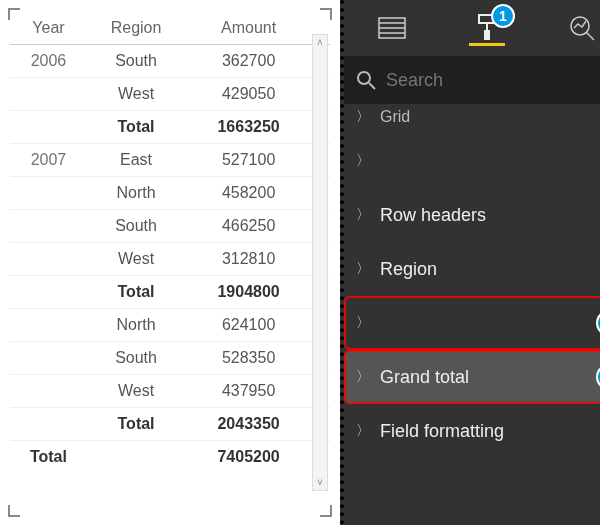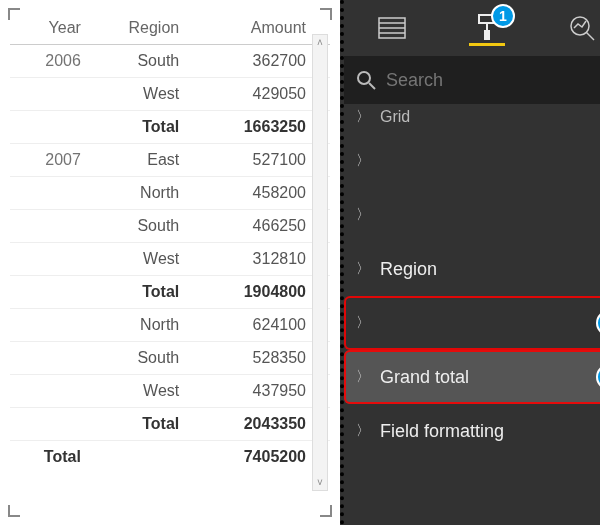--- a/index.html
+++ b/index.html
@@ -34,35 +34,34 @@
   .matrix-scroll {
     position: relative;
     height: 100%;
     overflow: hidden;
   }
   table.matrix {
     border-collapse: collapse;
     width: 320px;
   }
   table.matrix th, table.matrix td {
-    text-align: right;
+    text-align: center;
     padding: 7px 6px;
     border-top: 1px solid #eee;
     font-weight: normal;
     color: #555;
     white-space: nowrap;
   }
   table.matrix th {
     color: #666;
     font-weight: normal;
     border-top: none;
     border-bottom: 1px solid #ccc;
   }
   table.matrix td.amount, table.matrix th.amount {
-    text-align: right;
     padding-right: 24px;
   }
   table.matrix tr.subtotal td { font-weight: bold; color:#333;}
   table.matrix tr.grand td { font-weight: bold; color:#333;}
   table.matrix td.year { color:#737373; }
   .vscroll {
     position: absolute;
     right: 2px;
     top: 22px;
     bottom: 22px;
@@ -311,20 +310,21 @@
   <div class="format-list">
     <div class="format-item cut">
       <span class="chev">〉</span>
       <span>Grid</span>
     </div>
     <div class="format-item">
       <span class="chev">〉</span>
     </div>
     <div class="format-item">
       <span class="chev">〉</span>
+      <span>Row headers</span>
     </div>
     <div class="format-item">
       <span class="chev">〉</span>
       <span>Region</span>
     </div>
     <div class="format-item highlight">
       <span class="chev">〉</span>
       <span class="item-badge">2</span>
     </div>
     <div class="format-item highlight hover">

